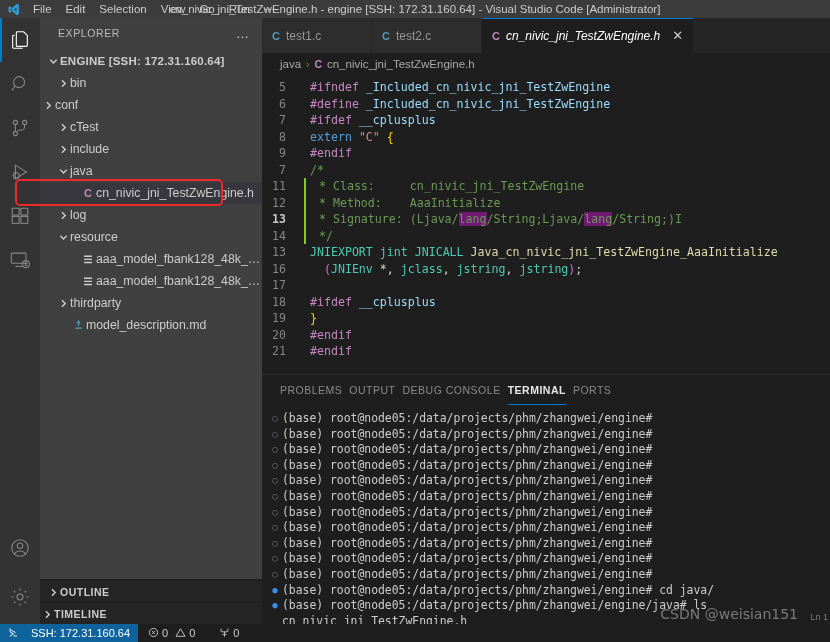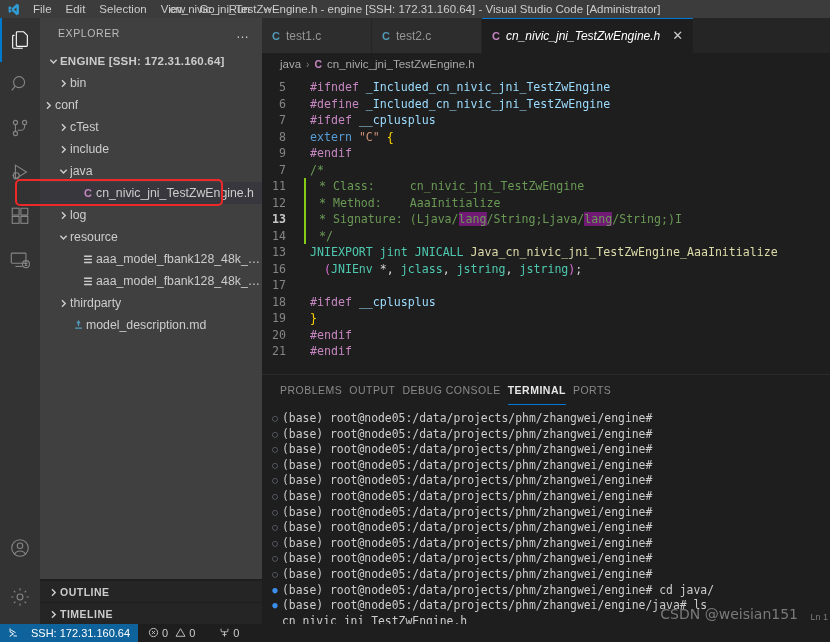--- a/index.html
+++ b/index.html
@@ -371,21 +371,21 @@
 
     <div id="sidebar-sections">
       <div class="section-head" style="padding-left:6px">
         <span class="twisty">
           <svg viewBox="0 0 10 10">
               <path d="M3.3 1.5 6.9 5 3.3 8.5"></path>
             </svg>
         </span>
         <span>OUTLINE</span>
       </div>
-      <div class="section-head" style="padding-left:6px">
+      <div class="section-head" style="">
         <span class="twisty">
           <svg viewBox="0 0 10 10">
               <path d="M3.3 1.5 6.9 5 3.3 8.5"></path>
             </svg>
         </span>
         <span>TIMELINE</span>
       </div>
     </div>
   </div>
 

